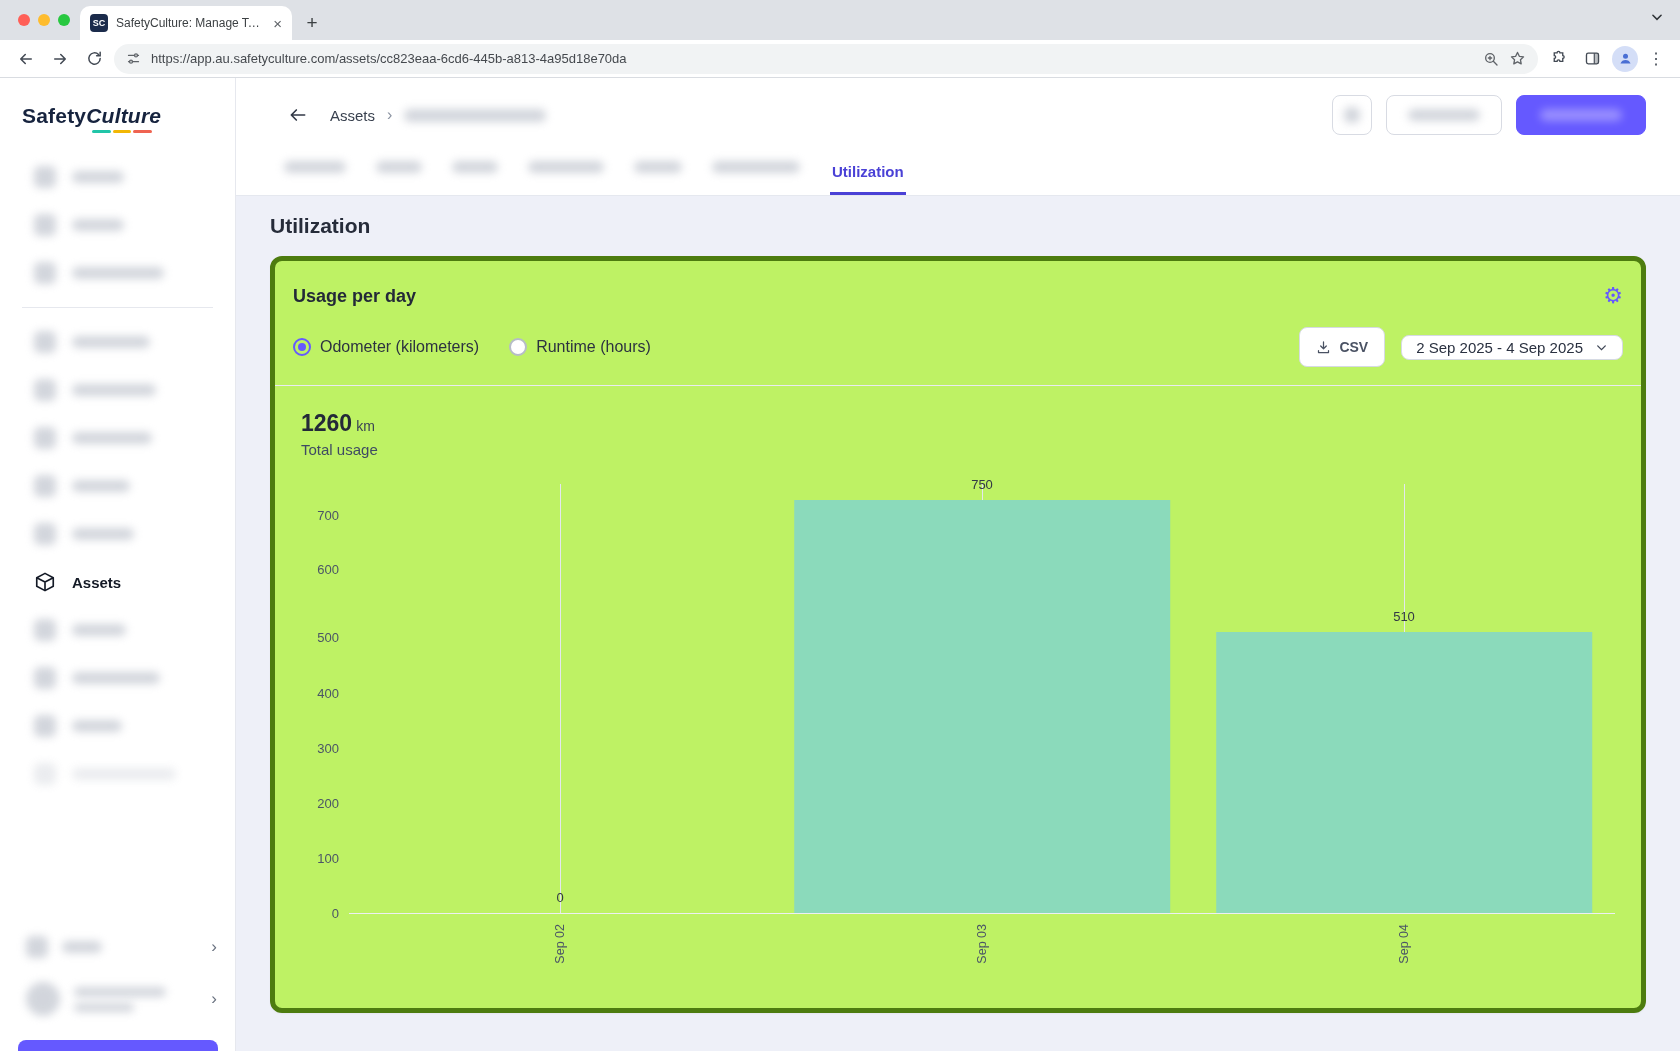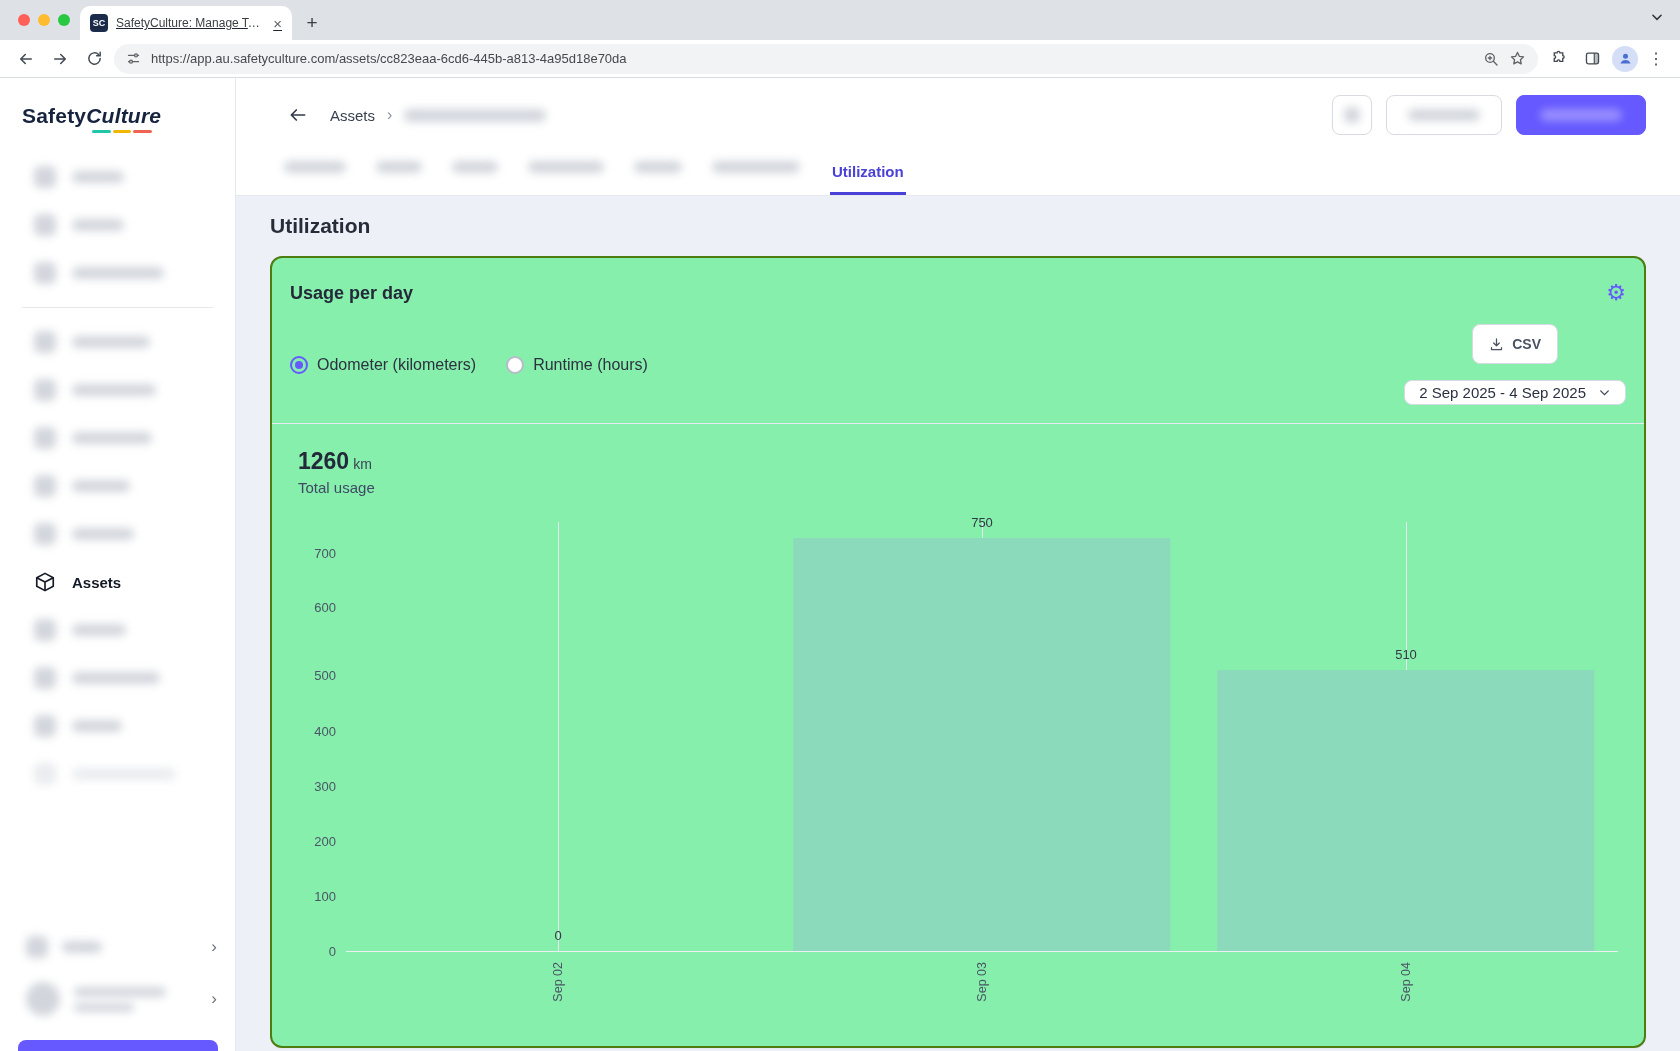--- a/index.html
+++ b/index.html
@@ -6,21 +6,21 @@
   html,body { width:1680px; height:1051px; overflow:hidden; background:#fff;
     font-family:"Liberation Sans", sans-serif; color:#202531; }
 
   .window { width:1680px; height:1051px; display:flex; flex-direction:column; }
 
   
   .tabstrip { height:40px; background:#dee1e6; display:flex; align-items:flex-end; padding:0 10px; position:relative; flex:none; }
   .traffic { display:flex; gap:8px; align-items:center; height:40px; padding:0 10px 0 8px; }
   .light { width:12px; height:12px; border-radius:50%; }
   .light.red{background:#ff5f57;} .light.yellow{background:#febc2e;} .light.green{background:#28c840;}
-  .btab { height:34px; width:212px; background:#fff; border-radius:10px 10px 0 0; display:flex; align-items:center; gap:8px; padding:0 10px;text-decoration:underline; }
+  .btab { height:34px; width:212px; background:#fff; border-radius:10px 10px 0 0; display:flex; align-items:center; gap:8px; padding:0 10px; }
   .favicon { width:18px; height:18px; border-radius:4px; background:#1b2b4b; color:#fff; font-size:9px; font-weight:bold; display:flex; align-items:center; justify-content:center; flex:none; }
   .tab-title { font-size:12px; color:#3c4043; white-space:nowrap; overflow:hidden; text-overflow:ellipsis; flex:1; }
   .tab-close { color:#5f6368; font-size:15px; line-height:1; flex:none; cursor:default; }
   .newtab { width:28px; height:28px; margin:0 0 3px 6px; border-radius:50%; display:flex; align-items:center; justify-content:center; font-size:19px; color:#3c4043; }
   .tabsearch { position:absolute; right:16px; top:10px; color:#2f3337; }
 
   .urlbar { height:38px; background:#fff; display:flex; align-items:center; gap:6px; padding:0 12px; border-bottom:1px solid #d9dce1; flex:none; }
   .nav-ic { width:28px; height:28px; border-radius:50%; display:flex; align-items:center; justify-content:center; color:#434a54; flex:none; }
   .omnibox { flex:1; height:30px; background:#f1f3f4; border-radius:16px; display:flex; align-items:center; padding:0 12px; gap:10px; min-width:0; }
   .url-text { font-size:13px; color:#45494e; white-space:nowrap; overflow:hidden; flex:1; }
@@ -65,33 +65,33 @@
   .btn-primary { width:130px; background:#6559ff; border:1px solid #6559ff; }
   .btn-primary .rd { background:#a79eff; opacity:.8; }
 
   .tabbar { display:flex; align-items:flex-end; gap:30px; padding:0 34px 0 48px; border-bottom:1px solid #e5e8ef; height:44px; flex:none; }
   .tab-red { padding-bottom:18px; }
   .tab-active { font-size:15px; font-weight:bold; color:#4a41d6; padding:0 2px 12px; border-bottom:3px solid #4a41d6; cursor:pointer; }
 
   .content { flex:1; background:#eef0f8; padding:18px 34px 0 34px; overflow:hidden; }
   .page-title { font-size:21px; font-weight:bold; color:#262c3a; margin-bottom:18px; }
 
-  .card { background:#86efac; border:2px solid #4d7c0f; border-radius:12px; box-shadow:0 1px 2px rgba(30,35,60,.04); padding-bottom:28px; }
+  .card { background:#bef264; border:5px solid #4d7c0f; border-radius:12px; box-shadow:0 1px 2px rgba(30,35,60,.04); padding-bottom:28px; }
   .card-head { display:flex; align-items:center; justify-content:space-between; padding:24px 18px 8px 18px; }
   .card-title { font-size:18px; font-weight:bold; color:#232938; }
   .gear { color:#6559ff; font-size:22px; line-height:1; cursor:pointer; }
 
   .controls { display:flex; align-items:center; justify-content:space-between; padding:12px 18px 18px 18px; border-bottom:1px solid #e9ebf2; }
   .radios { display:flex; align-items:center; gap:30px; }
   .radio { display:flex; align-items:center; gap:9px; cursor:pointer; font-size:16px; color:#2c3240; }
   .rdot { width:18px; height:18px; border-radius:50%; flex:none; position:relative; }
   .rdot.sel { border:2px solid #6559ff; }
   .rdot.sel::after { content:""; position:absolute; inset:3px; border-radius:50%; background:#6559ff; }
   .rdot.unsel { border:2px solid #b6bcc8; background:#fff; }
-  .right-controls { display:flex; align-items:center; gap:16px;flex-direction:column; }
+  .right-controls { display:flex; align-items:center; gap:16px; }
   .csv-btn { height:40px; padding:0 16px; border:1px solid #d6dae3; border-radius:8px; background:#fff; display:flex; align-items:center; gap:8px; font-size:14px; font-weight:bold; color:#4a5263; cursor:pointer; }
   .date-btn { height:25px; padding:0 14px; border:1px solid #d6dae3; border-radius:8px; background:#fff; display:flex; align-items:center; gap:12px; font-size:15px; color:#2a3140; cursor:pointer; }
 
   .chart-section { padding:24px 26px 0 26px; }
   .total-value { font-size:23px; font-weight:bold; color:#232938; }
   .total-unit { font-size:14px; font-weight:normal; color:#3a4454; margin-left:4px; }
   .total-label { font-size:15px; color:#3f4a63; margin-top:4px; }
 
   .chart { margin-top:26px; }
   .chart-row { display:flex; }

